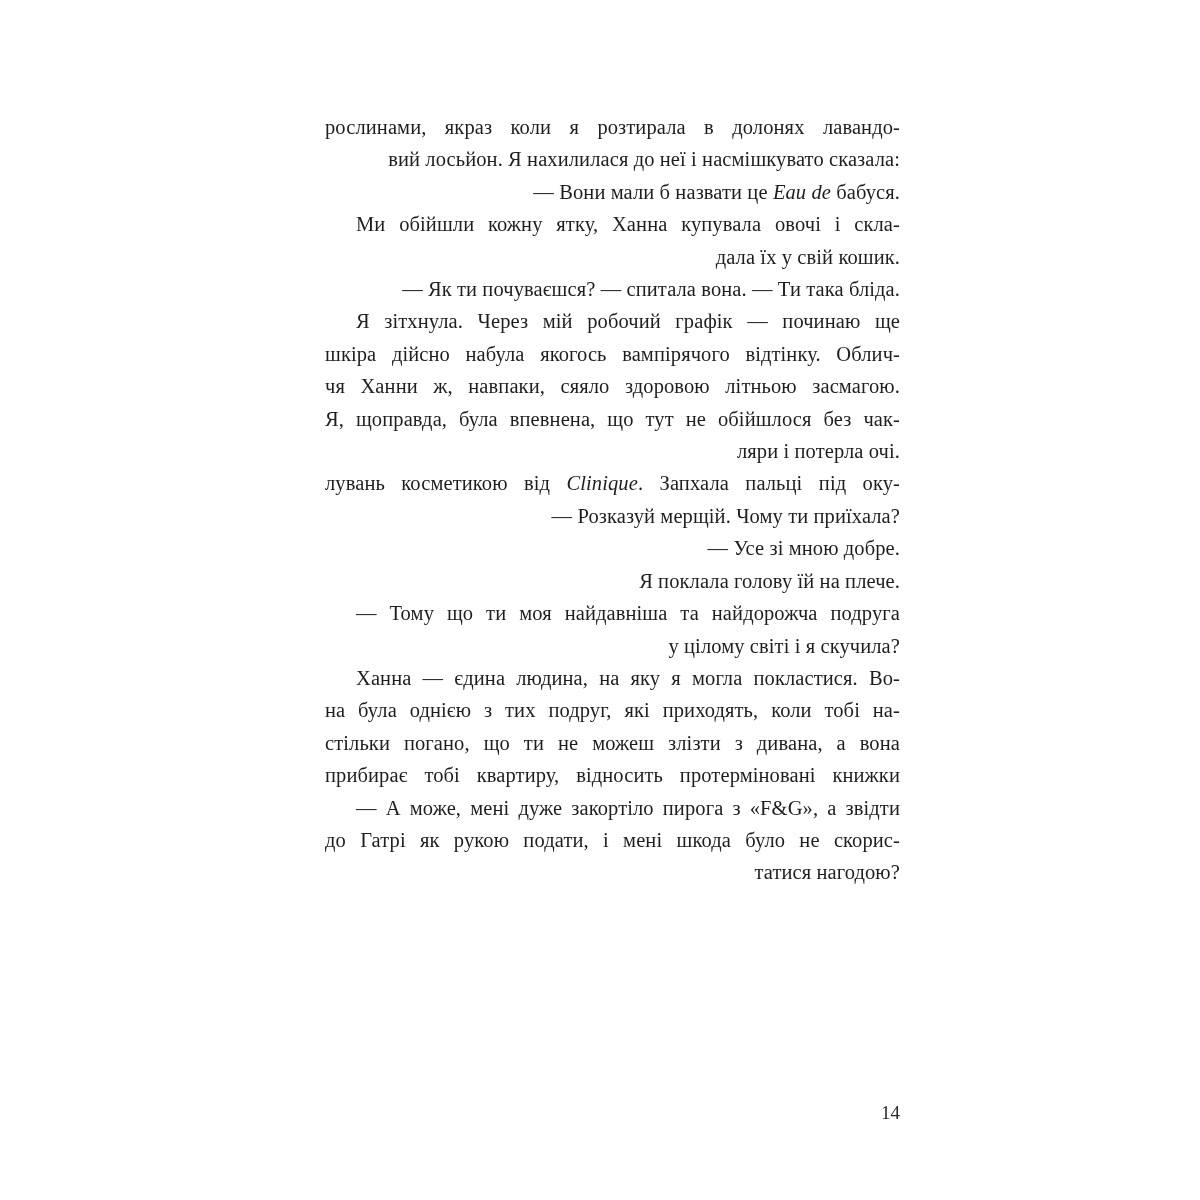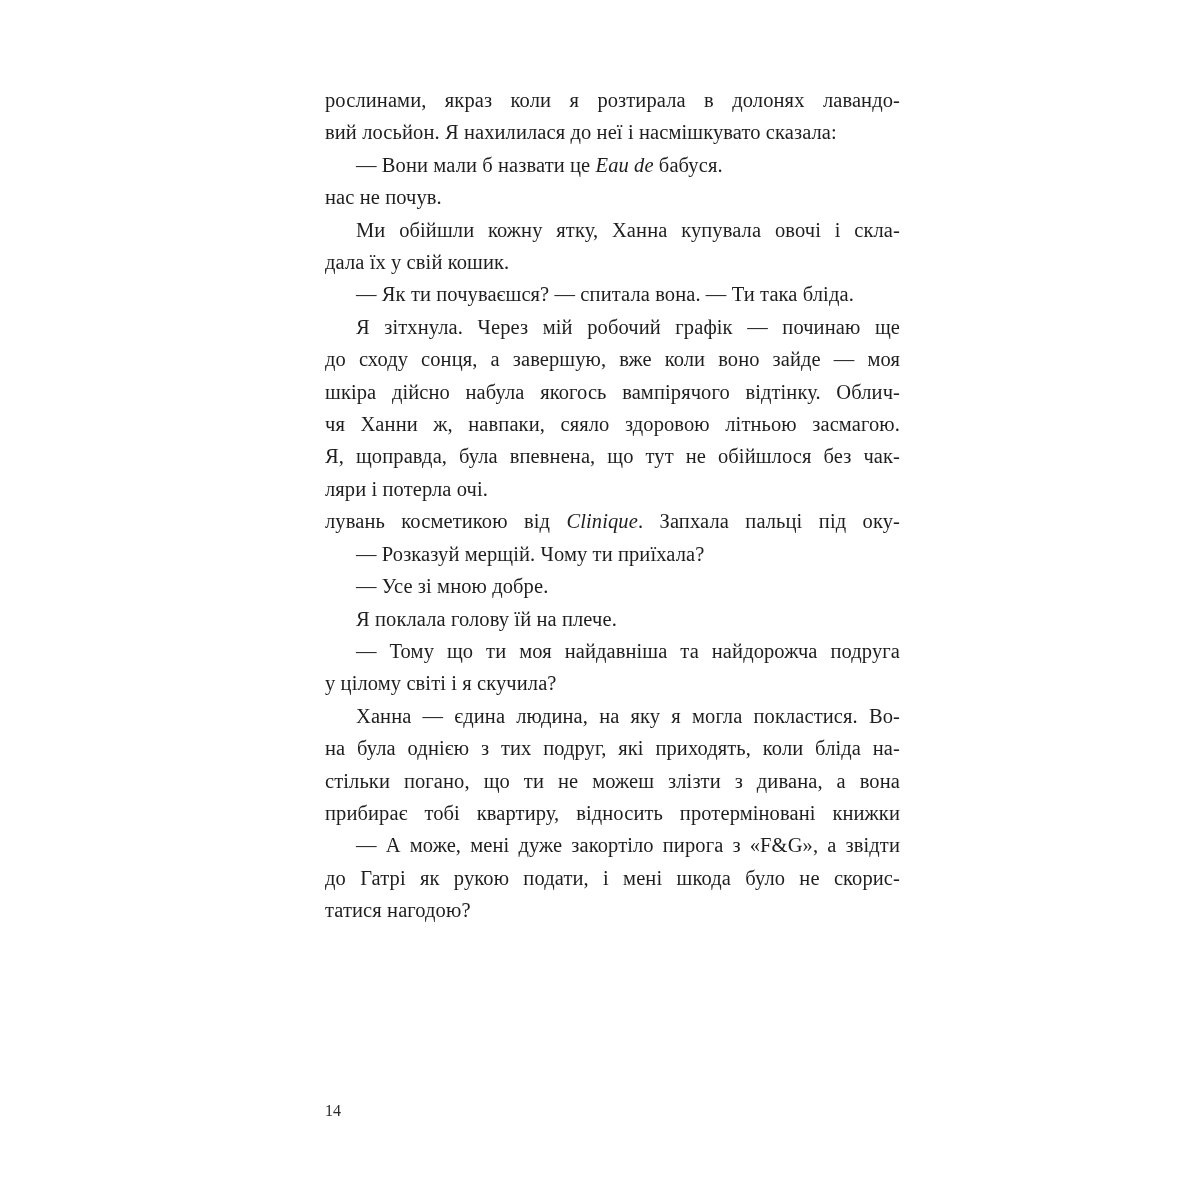--- a/index.html
+++ b/index.html
@@ -15,76 +15,75 @@
     overflow: hidden;
   }
   .book-page {
     position: absolute;
     inset: 0;
     background: #ffffff;
   }
   .text-block {
     position: absolute;
     left: 325px;
-    top: 84px;
+    top: 111px;
     width: 575px;
     font-size: 20.5px;
     line-height: 32.4px;
     color: #1e1e1e;
     letter-spacing: 0.1px;
   }
   .line {
     min-height: 32.4px;
+    text-align: right;
   }
   .line.j {
     text-align: justify;
     text-align-last: justify;
   }
   .line.ind {
     text-indent: 31px;
   }
   .line i {
     font-style: italic;
   }
   .page-number {
     position: absolute;
     left: 325px;
     top: 1102px;
     width: 575px;
-    text-align: left;
-    font-size: 16px;
+    text-align: right;
+    font-size: 19px;
     color: #2a2a2a;
   }
 </style>
 </head>
 <body>
 
 <div class="book-page">
   <div class="text-block" id="text-block">
       <div class="line j">рослинами, якраз коли я розтирала в долонях лавандо-</div>
       <div class="line">вий лосьйон. Я нахилилася до неї і насмішкувато сказала:</div>
       <div class="line ind">— Вони мали б назвати це <i>Eau de</i> бабуся.</div>
-      <div class="line">нас не почув.</div>
       <div class="line ind j">Ми обійшли кожну ятку, Ханна купувала овочі і скла-</div>
       <div class="line">дала їх у свій кошик.</div>
       <div class="line ind">— Як ти почуваєшся? — спитала вона. — Ти така бліда.</div>
       <div class="line ind j">Я зітхнула. Через мій робочий графік — починаю ще</div>
-      <div class="line j">до сходу сонця, а завершую, вже коли воно зайде — моя</div>
       <div class="line j">шкіра дійсно набула якогось вампірячого відтінку. Облич-</div>
       <div class="line j">чя Ханни ж, навпаки, сяяло здоровою літньою засмагою.</div>
       <div class="line j">Я, щоправда, була впевнена, що тут не обійшлося без чак-</div>
       <div class="line">ляри і потерла очі.</div>
       <div class="line j">лувань косметикою від <i>Clinique</i>. Запхала пальці під оку-</div>
       <div class="line ind">— Розказуй мерщій. Чому ти приїхала?</div>
       <div class="line ind">— Усе зі мною добре.</div>
       <div class="line ind">Я поклала голову їй на плече.</div>
       <div class="line ind j">— Тому що ти моя найдавніша та найдорожча подруга</div>
       <div class="line">у цілому світі і я скучила?</div>
       <div class="line ind j">Ханна — єдина людина, на яку я могла покластися. Во-</div>
-      <div class="line j">на була однією з тих подруг, які приходять, коли бліда на-</div>
+      <div class="line j">на була однією з тих подруг, які приходять, коли тобі на-</div>
       <div class="line j">стільки погано, що ти не можеш злізти з дивана, а вона</div>
       <div class="line j">прибирає тобі квартиру, відносить протерміновані книжки</div>
       <div class="line ind j">— А може, мені дуже закортіло пирога з «F&amp;G», а звідти</div>
       <div class="line j">до Гатрі як рукою подати, і мені шкода було не скорис-</div>
       <div class="line">татися нагодою?</div>
     </div>
   <div class="page-number">14</div>
 </div>
 
 </body></html>

